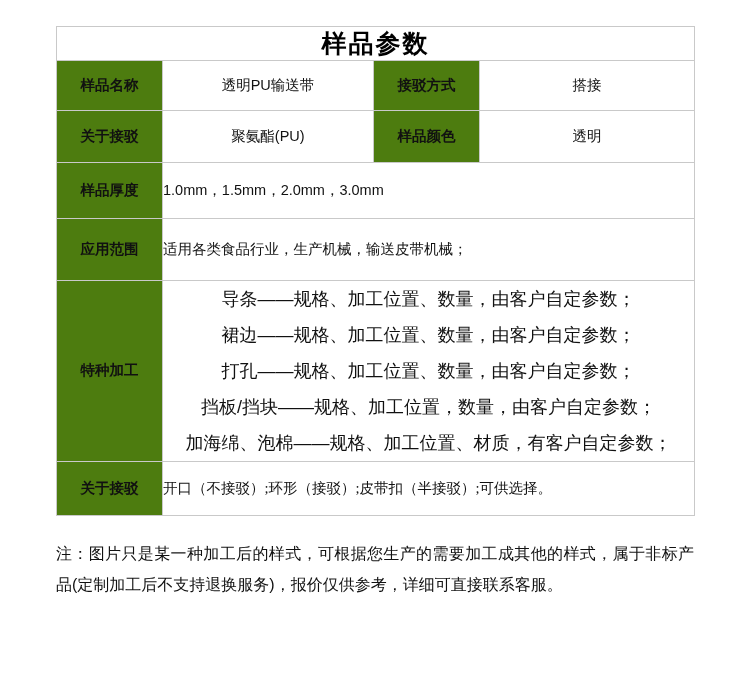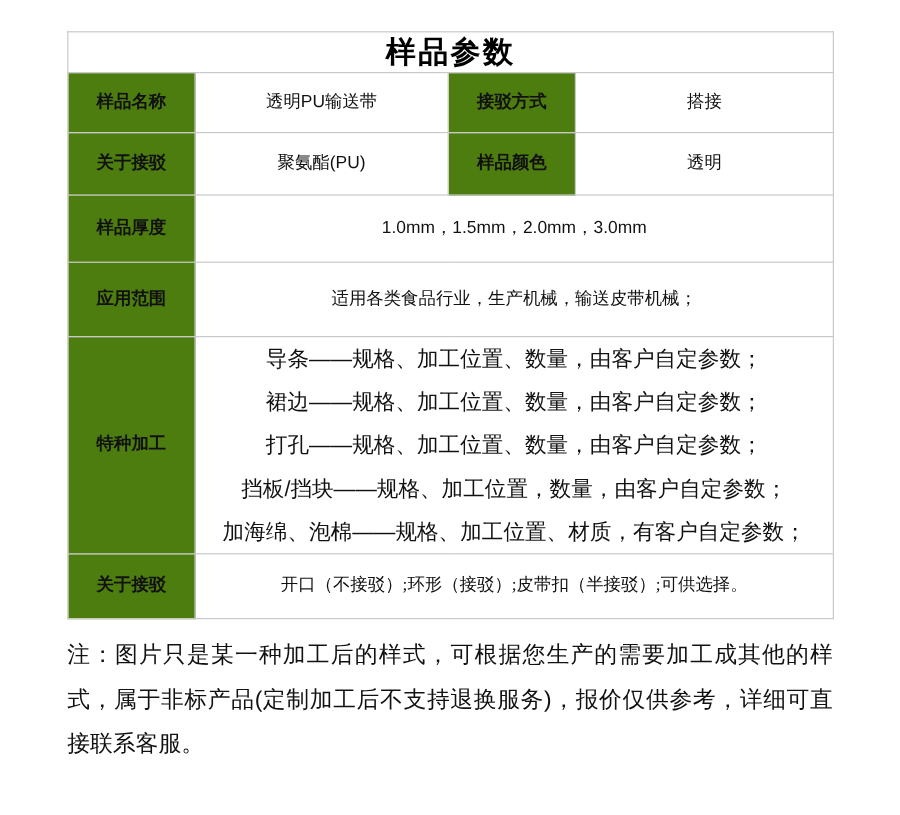--- a/index.html
+++ b/index.html
@@ -50,21 +50,21 @@
     line-height: 1.5;
   }
   .value-center {
     text-align: center;
     font-size: 14.5px;
     color: #111;
     padding: 8px 6px;
     line-height: 1.5;
   }
   .value-left {
-    text-align: center;
+    text-align: left;
     font-size: 14.5px;
     color: #111;
     padding: 10px 6px 10px 18px;
     line-height: 1.5;
   }
   .multiline {
     text-align: center;
     font-size: 18px;
     color: #111;
     padding: 14px 6px 14px 18px;
@@ -72,22 +72,22 @@
     white-space: pre-line;
   }
   .r1 { height: 50px; }
   .r2 { height: 52px; }
   .r3 { height: 56px; }
   .r4 { height: 62px; }
   .r5 { height: 164px; }
   .r6 { height: 54px; font-family: Liberation Serif, serif; }
   .note {
     width: 638px;
-    margin-top: 12px;
-    font-size: 19px;
+    margin-top: 22px;
+    font-size: 16px;
     color: #111;
     line-height: 1.95;
     text-align: justify;
   }
 </style>
 </head>
 <body>
 
 <div class="page">
 

